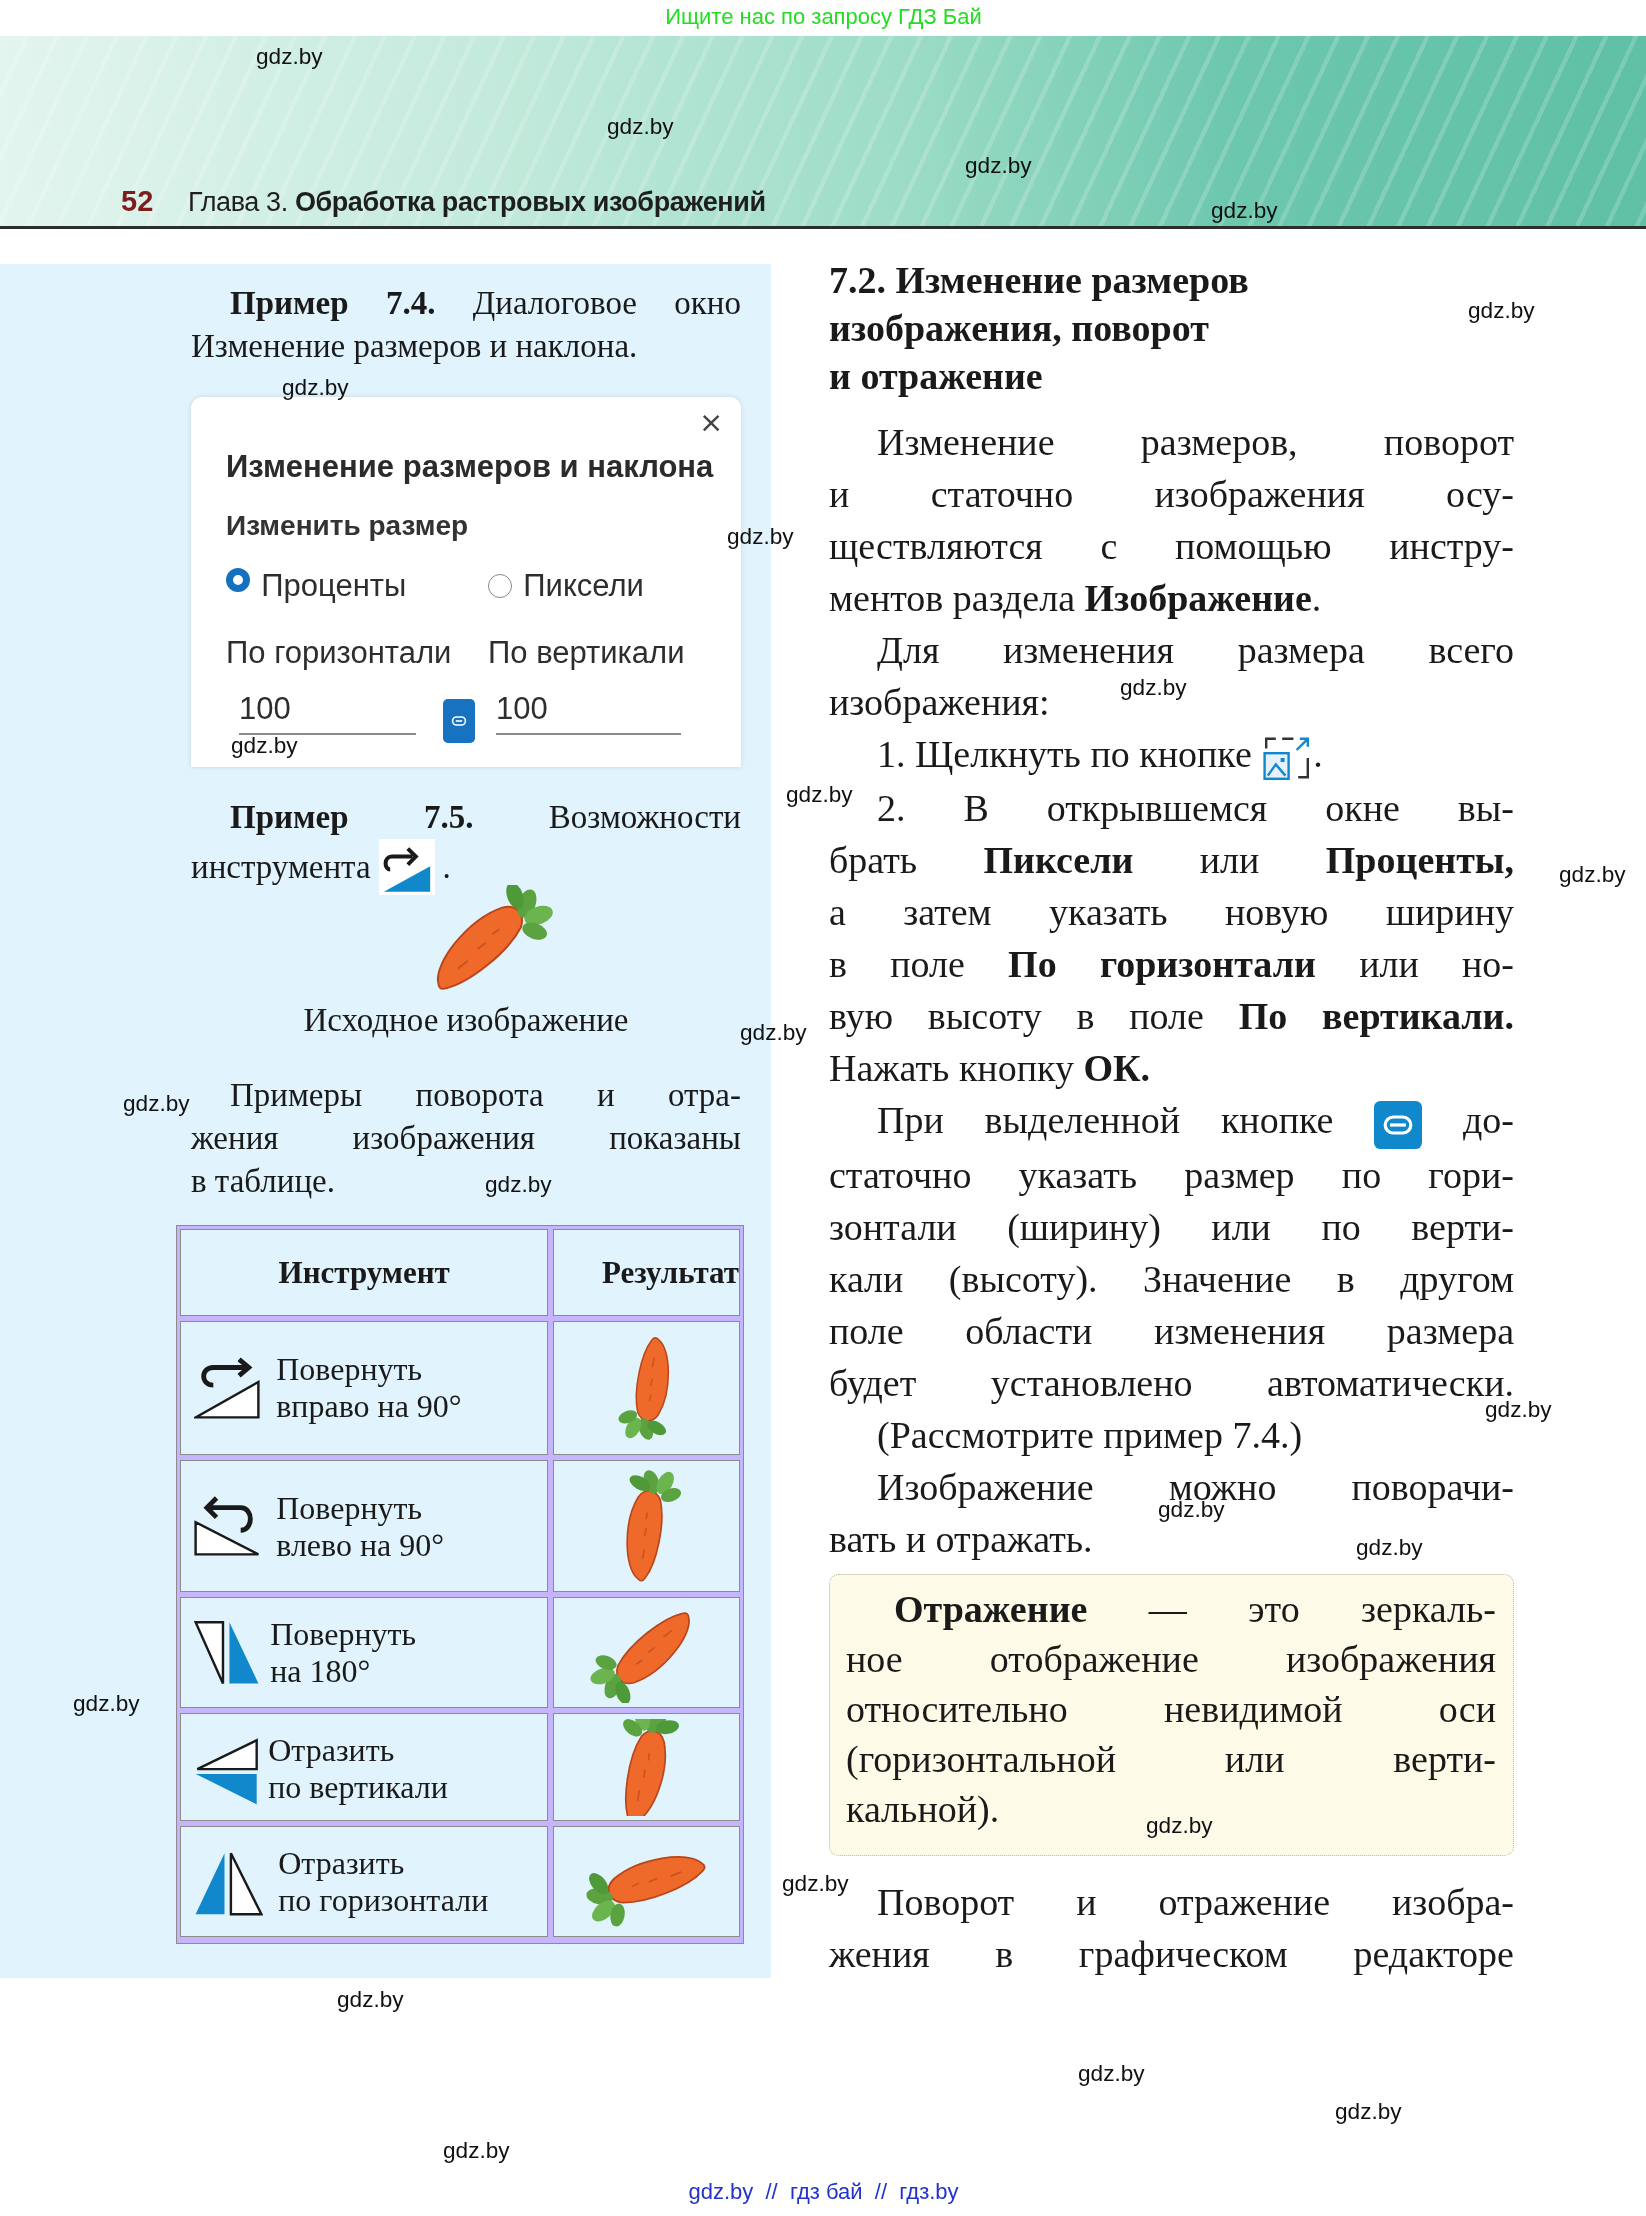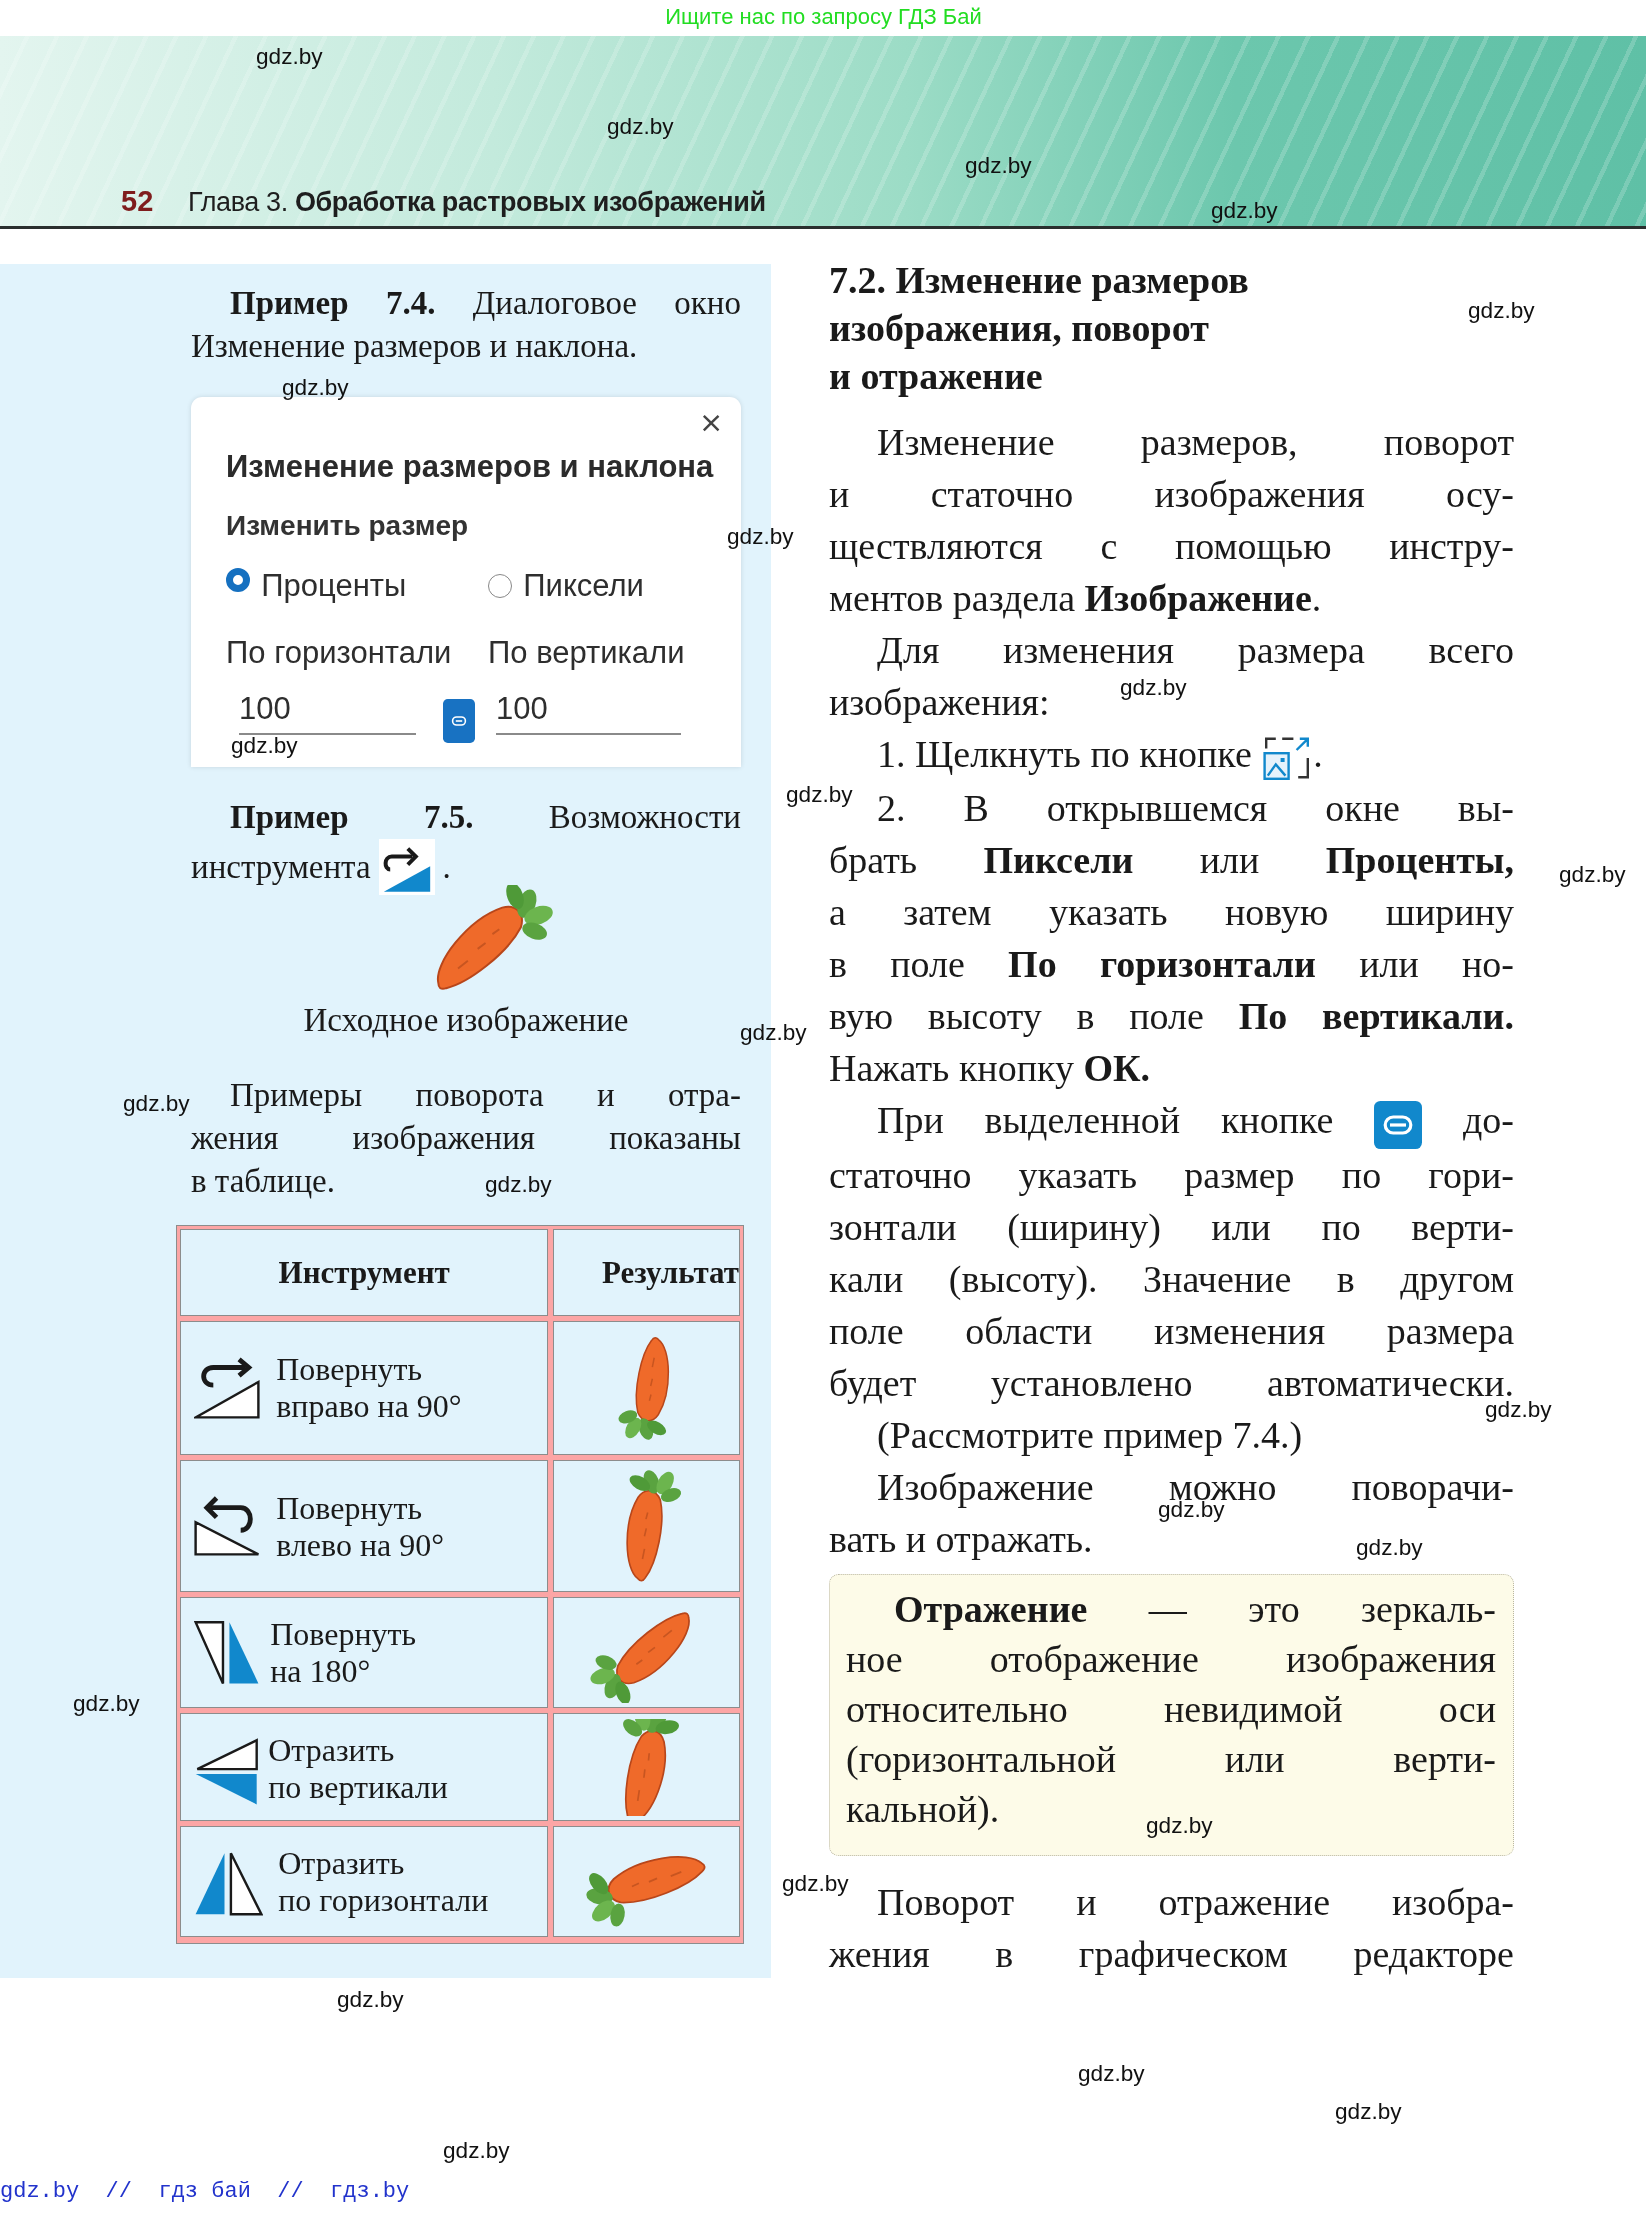--- a/index.html
+++ b/index.html
@@ -37,38 +37,38 @@
   .dlg-title { left:35px; top:52px; font-size:31px; font-weight:bold; color:#2b2b2b; }
   .dlg-sub { left:35px; top:113px; font-size:28px; font-weight:bold; color:#333; }
   .radio { width:24px; height:24px; border-radius:50%; box-sizing:border-box; }
   .radio.on { border:7.3px solid #1570c0; background:#fff; }
   .radio.off { border:1.6px solid #888; background:#fff; }
   .dlg-label { font-size:31px; color:#2e2e2e; }
   .dlg-input { font-size:31px; color:#2e2e2e; border-bottom:2.4px solid #8a8a8a; height:42px; }
   .link-btn { width:32px; height:44px; background:#1872c2; border-radius:4.8px; }
 
   
-  .tbl { left:176px; top:1225px; width:566px; height:717px; border:1.6px solid #8c8c8c; background:#fca5a5; }
+  .tbl { left:176px; top:1225px; width:566px; height:717px; border:1.6px solid #8c8c8c; background:#c4b5fd; }
   .cell { position:absolute; border:1.6px solid #8c8c8c; box-sizing:border-box; background:#e1f3fc; }
   .cell-text { position:absolute; font-family:"Liberation Serif", serif; font-size:32px; line-height:37px; }
   .th { font-weight:bold; font-size:31px; }
 
   
   .section-title { left:829px; top:256px; font-family:"Liberation Serif", serif; font-weight:bold; font-size:38px; line-height:48px; }
   .rtext { left:829px; width:685px; font-family:"Liberation Serif", serif; font-size:38px; line-height:52px; }
   .rtext p { margin:0; text-align:justify; text-align-last:justify; }
   .rtext p.last { text-align-last:left; }
   .rtext .ind { padding-left:48px; }
   .rtext b { font-weight:bold; }
 
   .defbox { left:829px; top:1574px; width:683px; height:280px; background:#fdfbe8;
             border:1.6px dotted #b9b6a2; border-radius:9.7px; }
 
-  .footer { left:0; top:2179px; width:1647px; color:#2233cc;
-            font-family:Liberation Mono, monospace; font-size:22px; }
+  .footer { left:0; top:2179px; width:1647px; text-align:center; color:#2233cc;
+            font-family:Liberation Sans, sans-serif; font-size:22px; }
 
   .inline-icon { display:inline-block; vertical-align:middle; }
 </style>
 </head>
 <body>
 
 <svg width="0" height="0" style="position:absolute">
   <defs>
     <g id="carrot">
       <path d="M10,95 C5,75 40,30 75,18 C90,14 98,25 94,38 C80,65 40,95 18,100 C12,102 10,99 10,95 Z" fill="#ef6a2a" stroke="#b8461a" stroke-width="2"></path>

